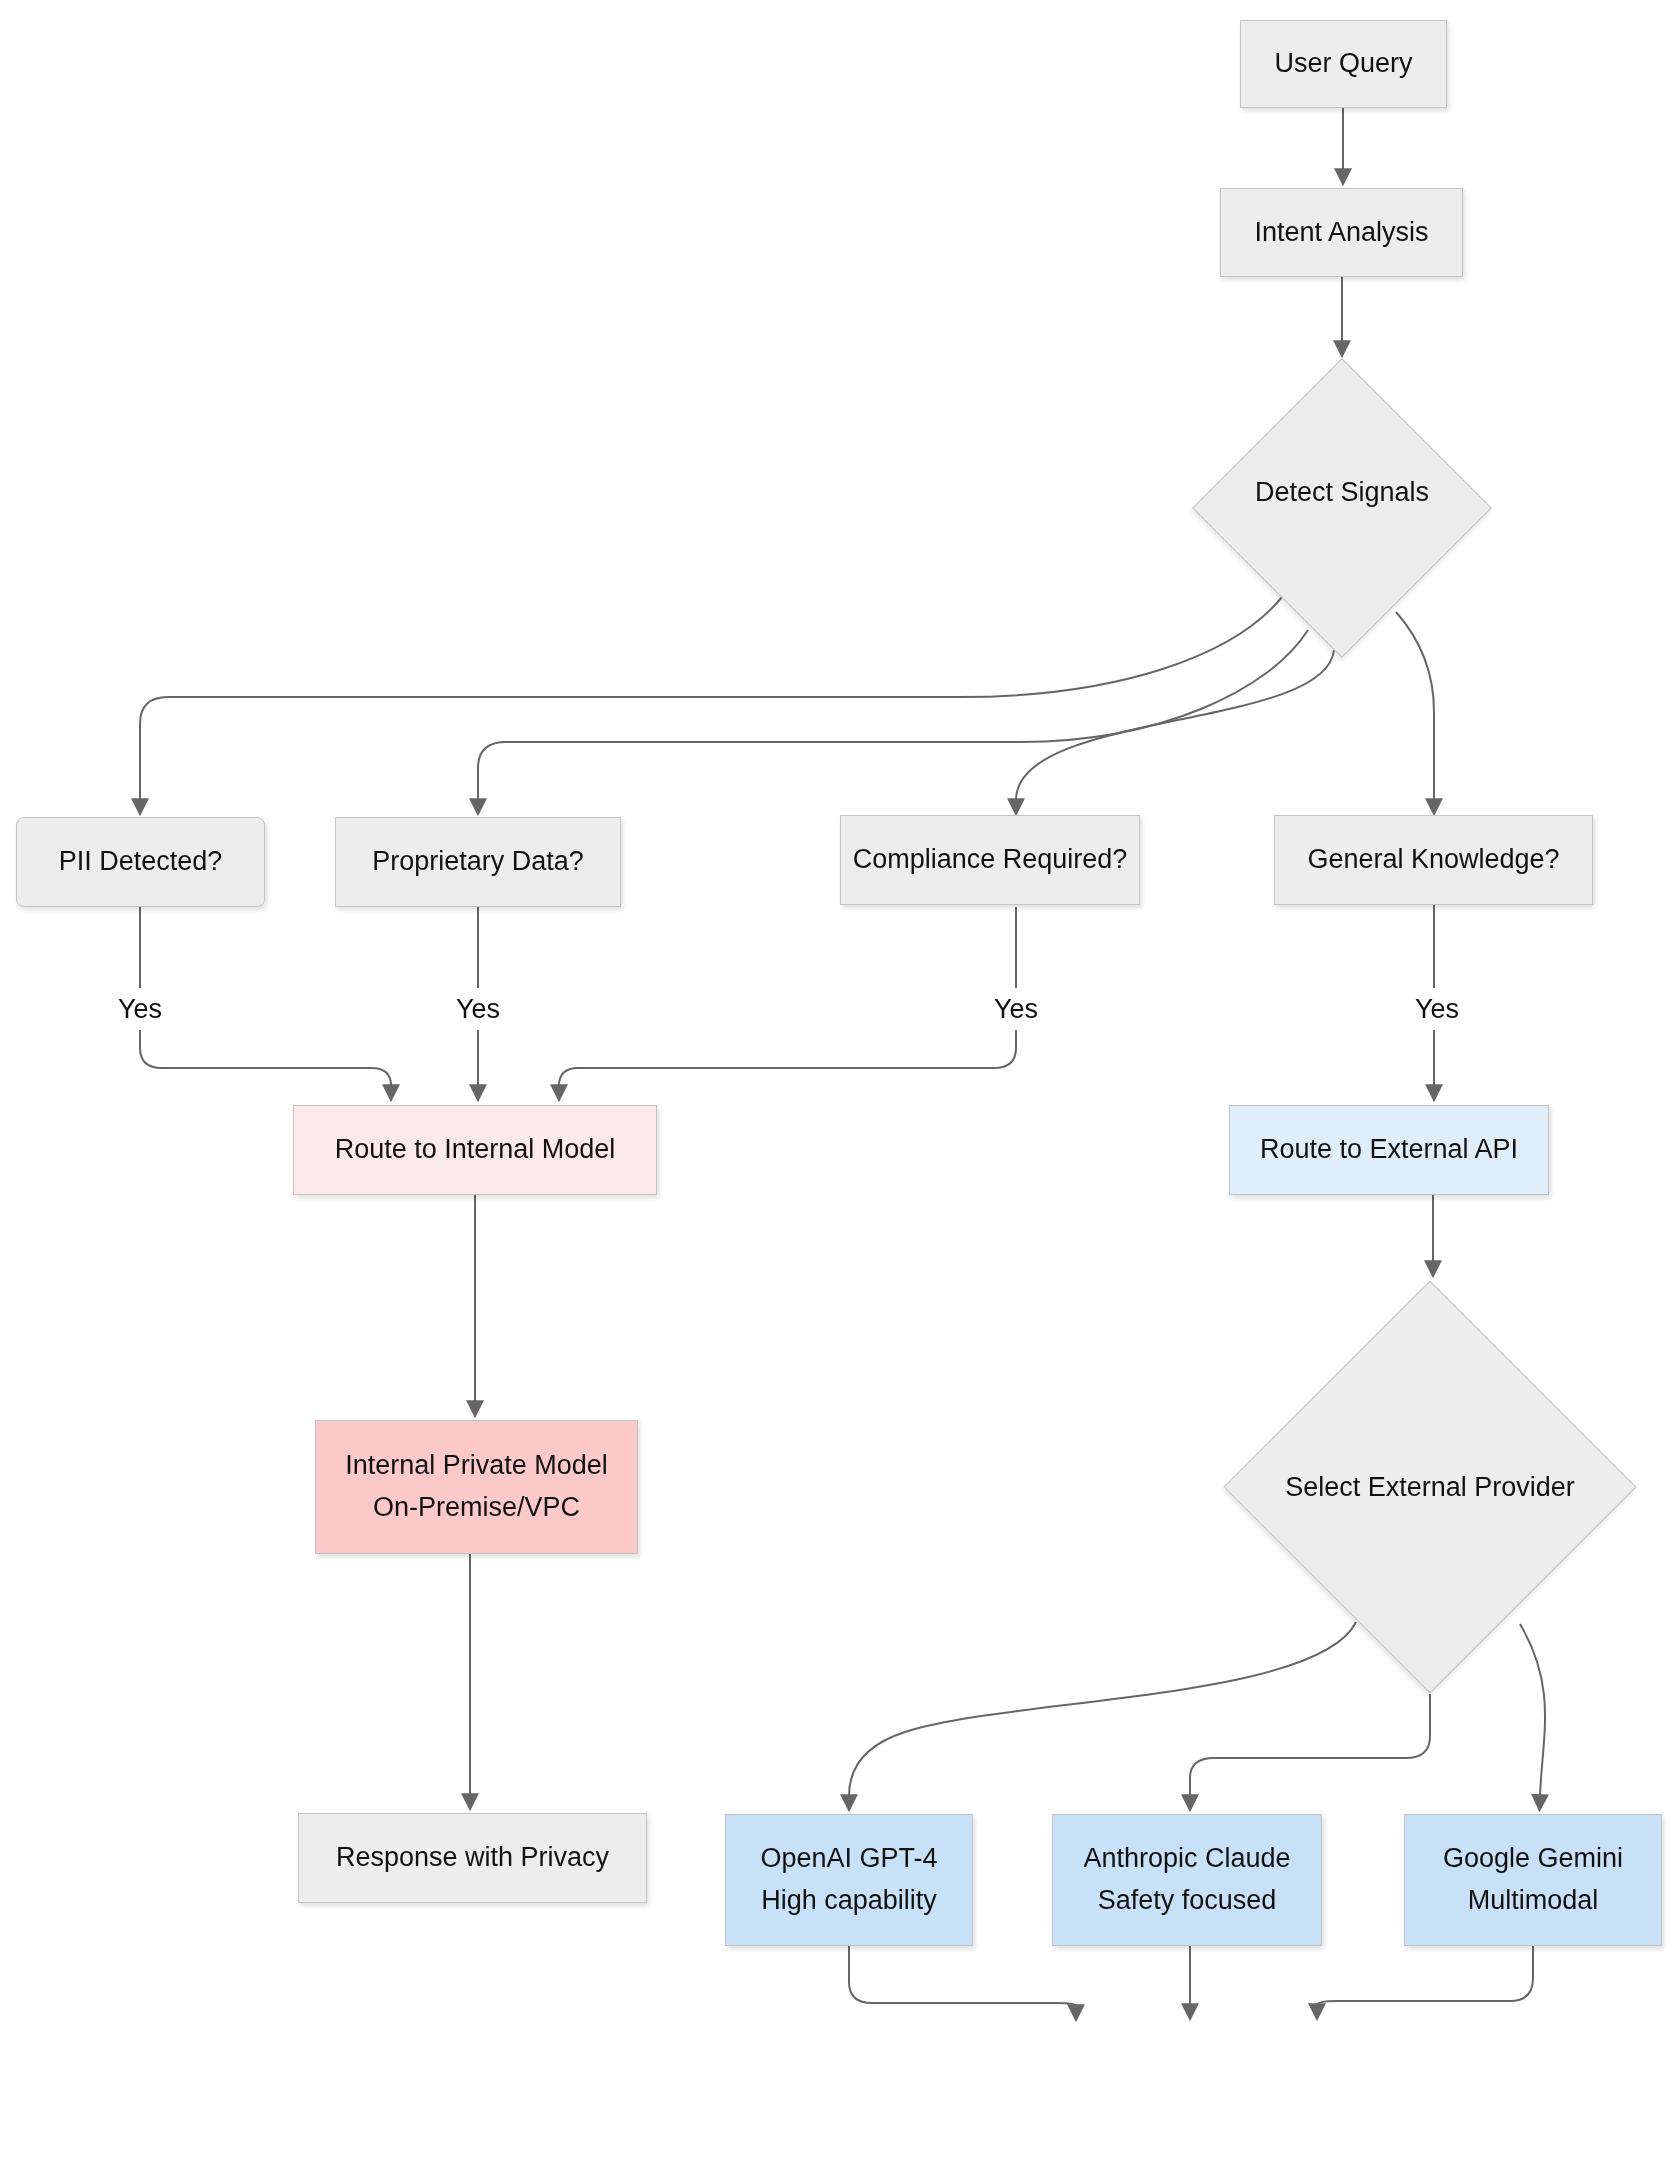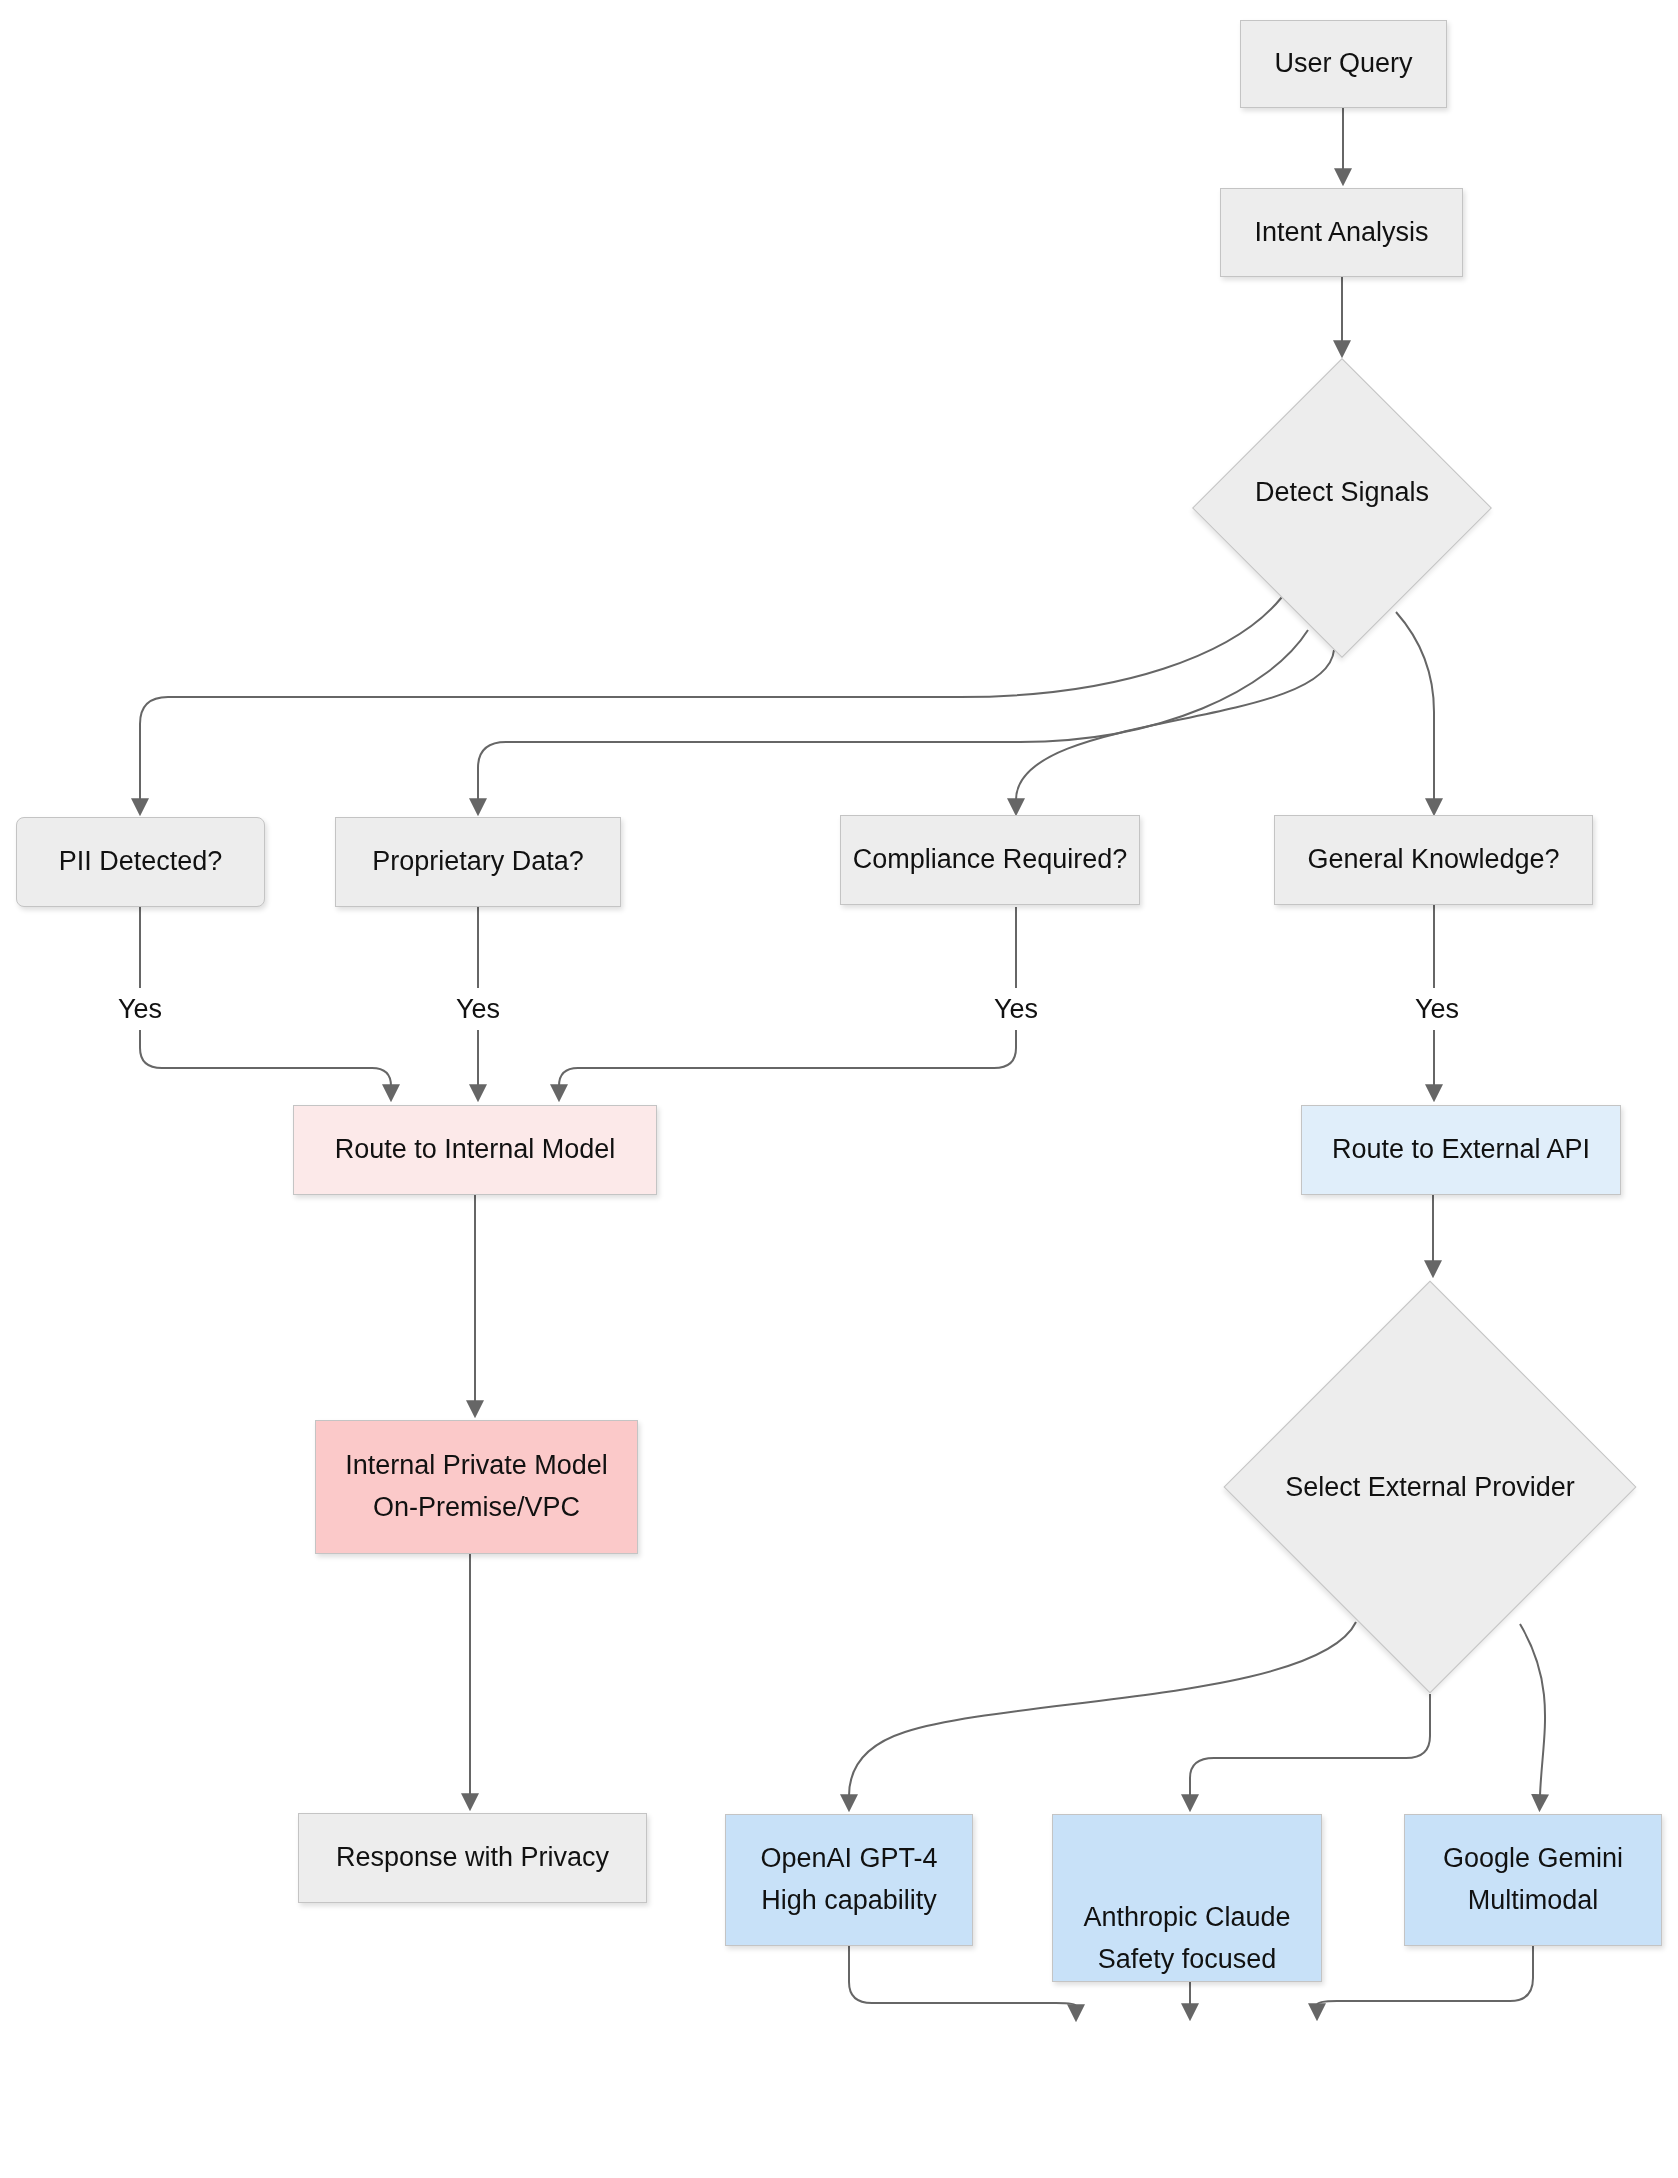--- a/index.html
+++ b/index.html
@@ -117,21 +117,21 @@
 
   <div class="edge-label" style="left:140px;top:1009px;">Yes</div>
   <div class="edge-label" style="left:478px;top:1009px;">Yes</div>
   <div class="edge-label" style="left:1016px;top:1009px;">Yes</div>
   <div class="edge-label" style="left:1437px;top:1009px;">Yes</div>
 
   <div class="node pink-light" style="left:293px;top:1105px;width:364px;height:90px;">
     <span>Route to Internal Model</span>
   </div>
 
-  <div class="node blue-light" style="left:1301px;top:1105px;width:320px;height:90px;text-align:right;">
+  <div class="node blue-light" style="left:1229px;top:1105px;width:320px;height:90px;text-align:right;">
     <span>Route to External API</span>
   </div>
 
   <div class="node pink-strong" style="left:315px;top:1420px;width:323px;height:134px;text-align:right;">
     <span>Internal Private Model</span>
     <span>On-Premise/VPC</span>
   </div>
 
   <div class="diamond-shape" style="left:1284px;top:1341px;width:292px;height:292px;"></div>
   <div class="diamond-label" style="left:1280px;top:1467px;width:300px;height:40px;">
@@ -140,21 +140,21 @@
 
   <div class="node" style="left:298px;top:1813px;width:349px;height:90px;">
     <span>Response with Privacy</span>
   </div>
 
   <div class="node blue-strong" style="left:725px;top:1814px;width:248px;height:132px;">
     <span>OpenAI GPT-4</span>
     <span>High capability</span>
   </div>
 
-  <div class="node blue-strong" style="left:1052px;top:1814px;width:270px;height:168px;justify-content:flex-end;">
+  <div class="node blue-strong" style="left:1052px;top:1814px;width:270px;height:132px;">
     <span>Anthropic Claude</span>
     <span>Safety focused</span>
   </div>
 
   <div class="node blue-strong" style="left:1404px;top:1814px;width:258px;height:132px;">
     <span>Google Gemini</span>
     <span>Multimodal</span>
   </div>
 
 

